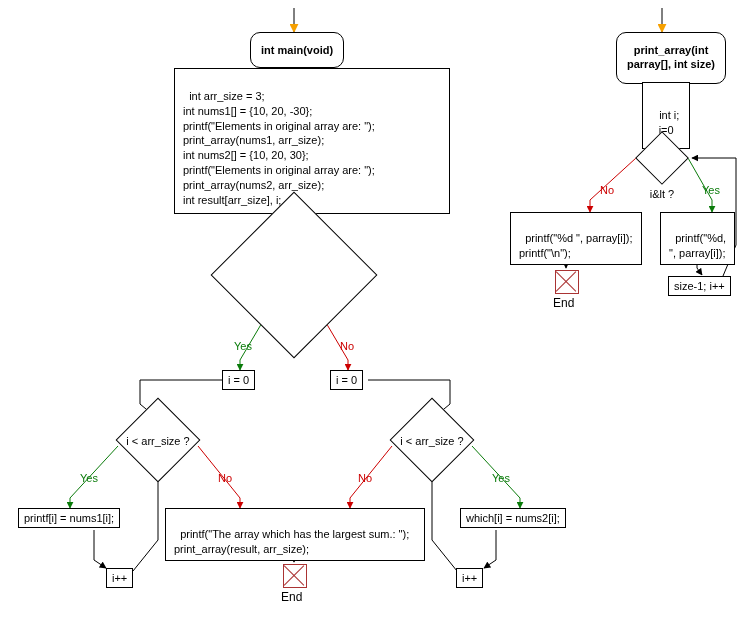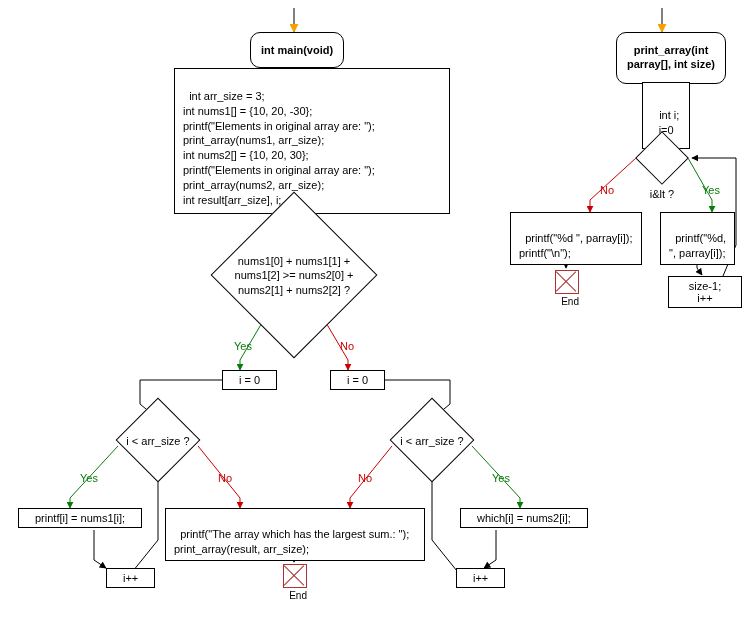--- a/index.html
+++ b/index.html
@@ -24,21 +24,21 @@
     text-align: center;
     font-weight: bold;
   }
   .rect {
     padding: 5px 8px;
     text-align: left;
     white-space: pre;
     line-height: 1.35;
   }
   .small-rect {
-    padding: 3px 16px;
+    padding: 3px 5px;
     text-align: center;
   }
   .diamond-wrap {
     position: absolute;
   }
   .diamond {
     position: absolute;
     border: 1px solid #000;
     background: #fff;
     transform: rotate(45deg);
@@ -75,22 +75,22 @@
     top: 13px;
     left: -1px;
   }
   .end-x1 { transform: rotate(45deg); }
   .end-x2 { transform: rotate(-45deg); }
   .end-label {
     position: absolute;
     top: 28px;
     left: 0;
     width: 26px;
-    text-align: right;
-    font-size: 10px;
+    text-align: left;
+    font-size: 12px;
   }
   .edge-label {
     position: absolute;
     font-size: 11px;
     background: transparent;
     padding: 0 2px;
   }
   .yes { color: #0a7b0a; }
   .no  { color: #c00; }
   svg.edges {
@@ -174,23 +174,20 @@
 printf("Elements in original array are: ");
 print_array(nums1, arr_size);
 int nums2[] = {10, 20, 30};
 printf("Elements in original array are: ");
 print_array(nums2, arr_size);
 int result[arr_size], i;</span>
 </div>
 
 <div class="diamond-wrap" style="left:200px; top:222px; width:188px; height:106px;">
   <div class="diamond" style="width:118px; height:118px; left:35px; top:-6px;"></div>
-  <div class="diamond-label" style="top:32px;">nums1[0] + nums1[1] +
-nums1[2] &gt;= nums2[0] +
-nums2[1] + nums2[2] ?</div>
 </div>
 
 <span class="edge-label yes" style="left:232px; top:340px;">Yes</span>
 <span class="edge-label no" style="left:338px; top:340px;">No</span>
 
 <div class="node small-rect" style="left:222px; top:370px;">
   <span>i = 0</span>
 </div>
 <div class="node small-rect" style="left:330px; top:370px;">
   <span>i = 0</span>

